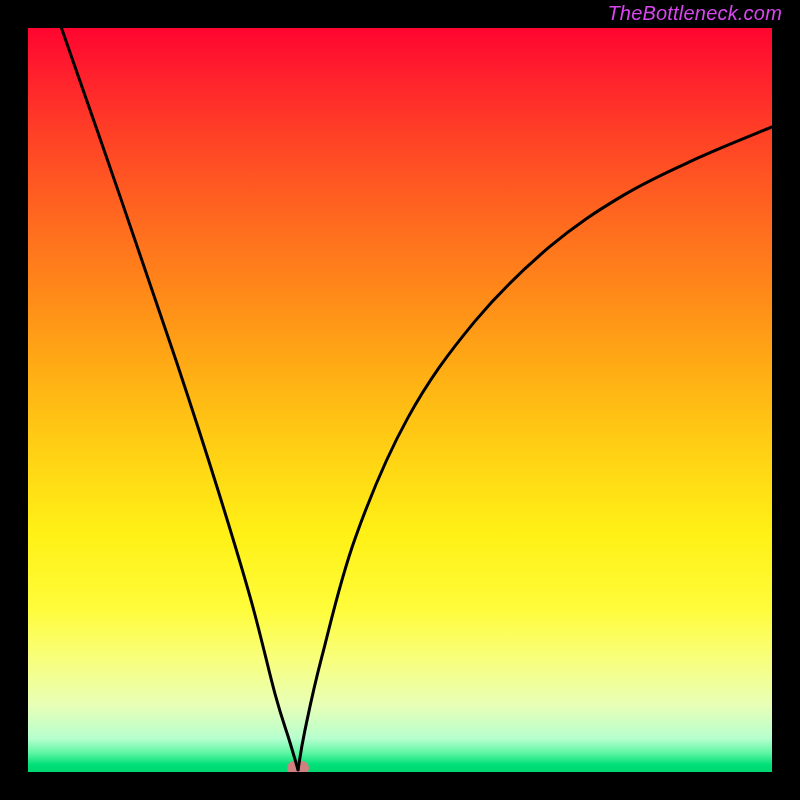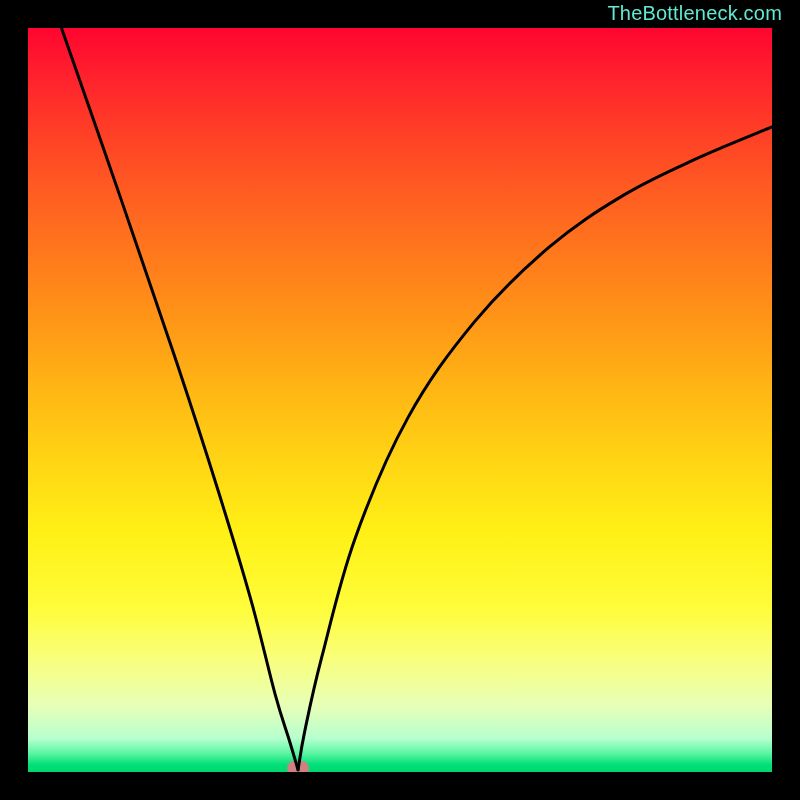--- a/index.html
+++ b/index.html
@@ -7,25 +7,26 @@
   .frame {
     width: 800px;
     height: 800px;
     background: #000;
     position: relative;
   }
   .watermark {
     position: absolute;
     top: 2px;
     right: 18px;
-    color: #5eead4;
+    color: #d946ef;
     font-size: 20px;
     letter-spacing: 0.2px;
     font-weight: 400;
     z-index: 5;
+    font-style: italic;
   }
   .plot {
     position: absolute;
     left: 28px;
     top: 28px;
     width: 744px;
     height: 744px;
     overflow: hidden;
     background: linear-gradient(
       to bottom,

